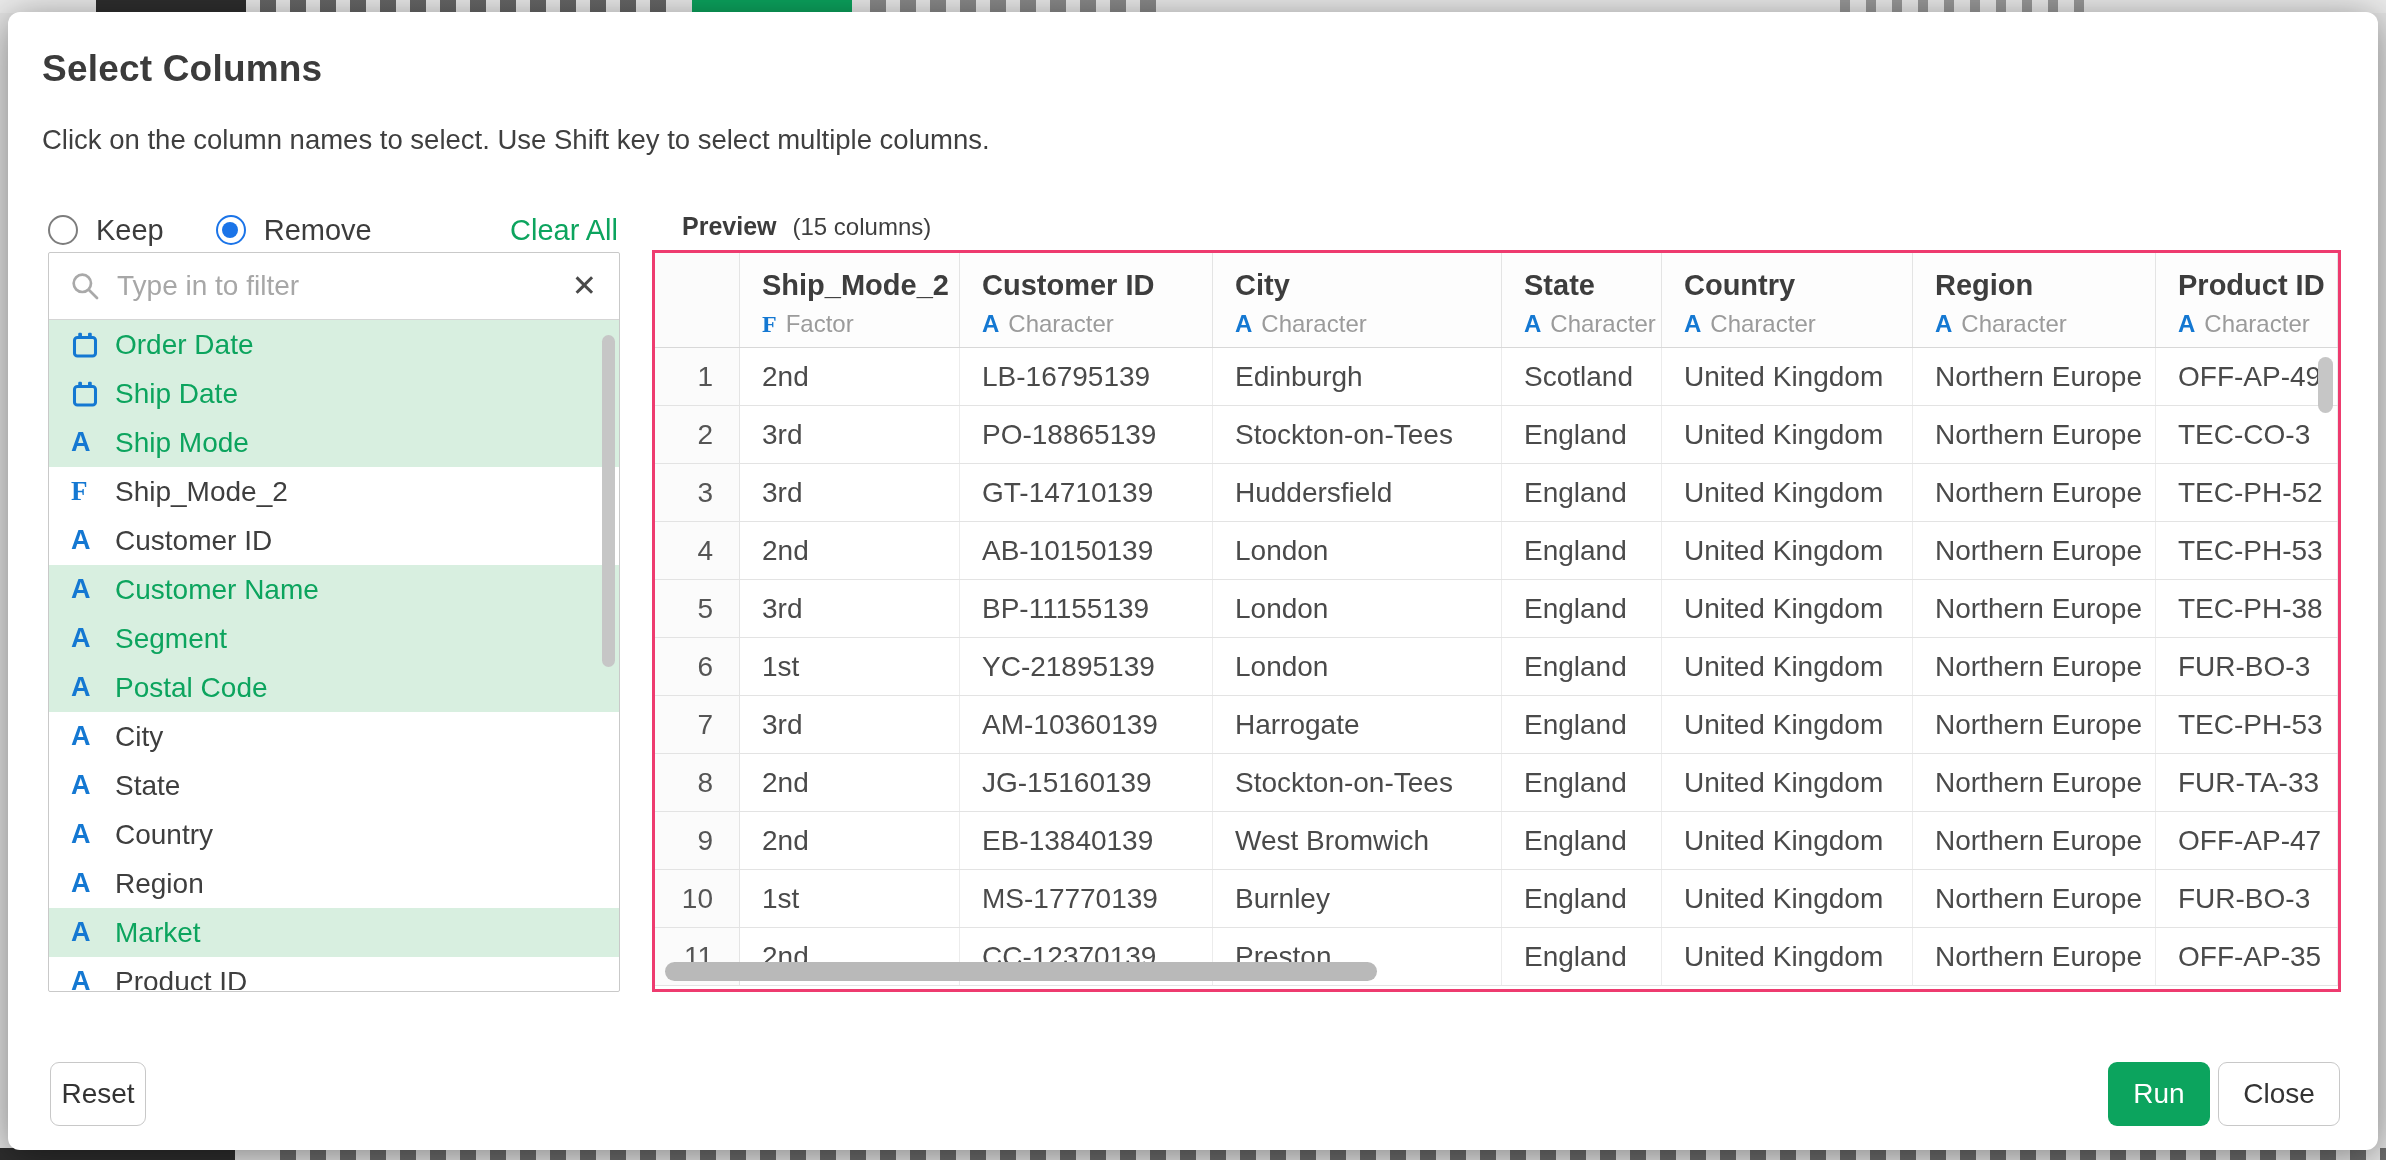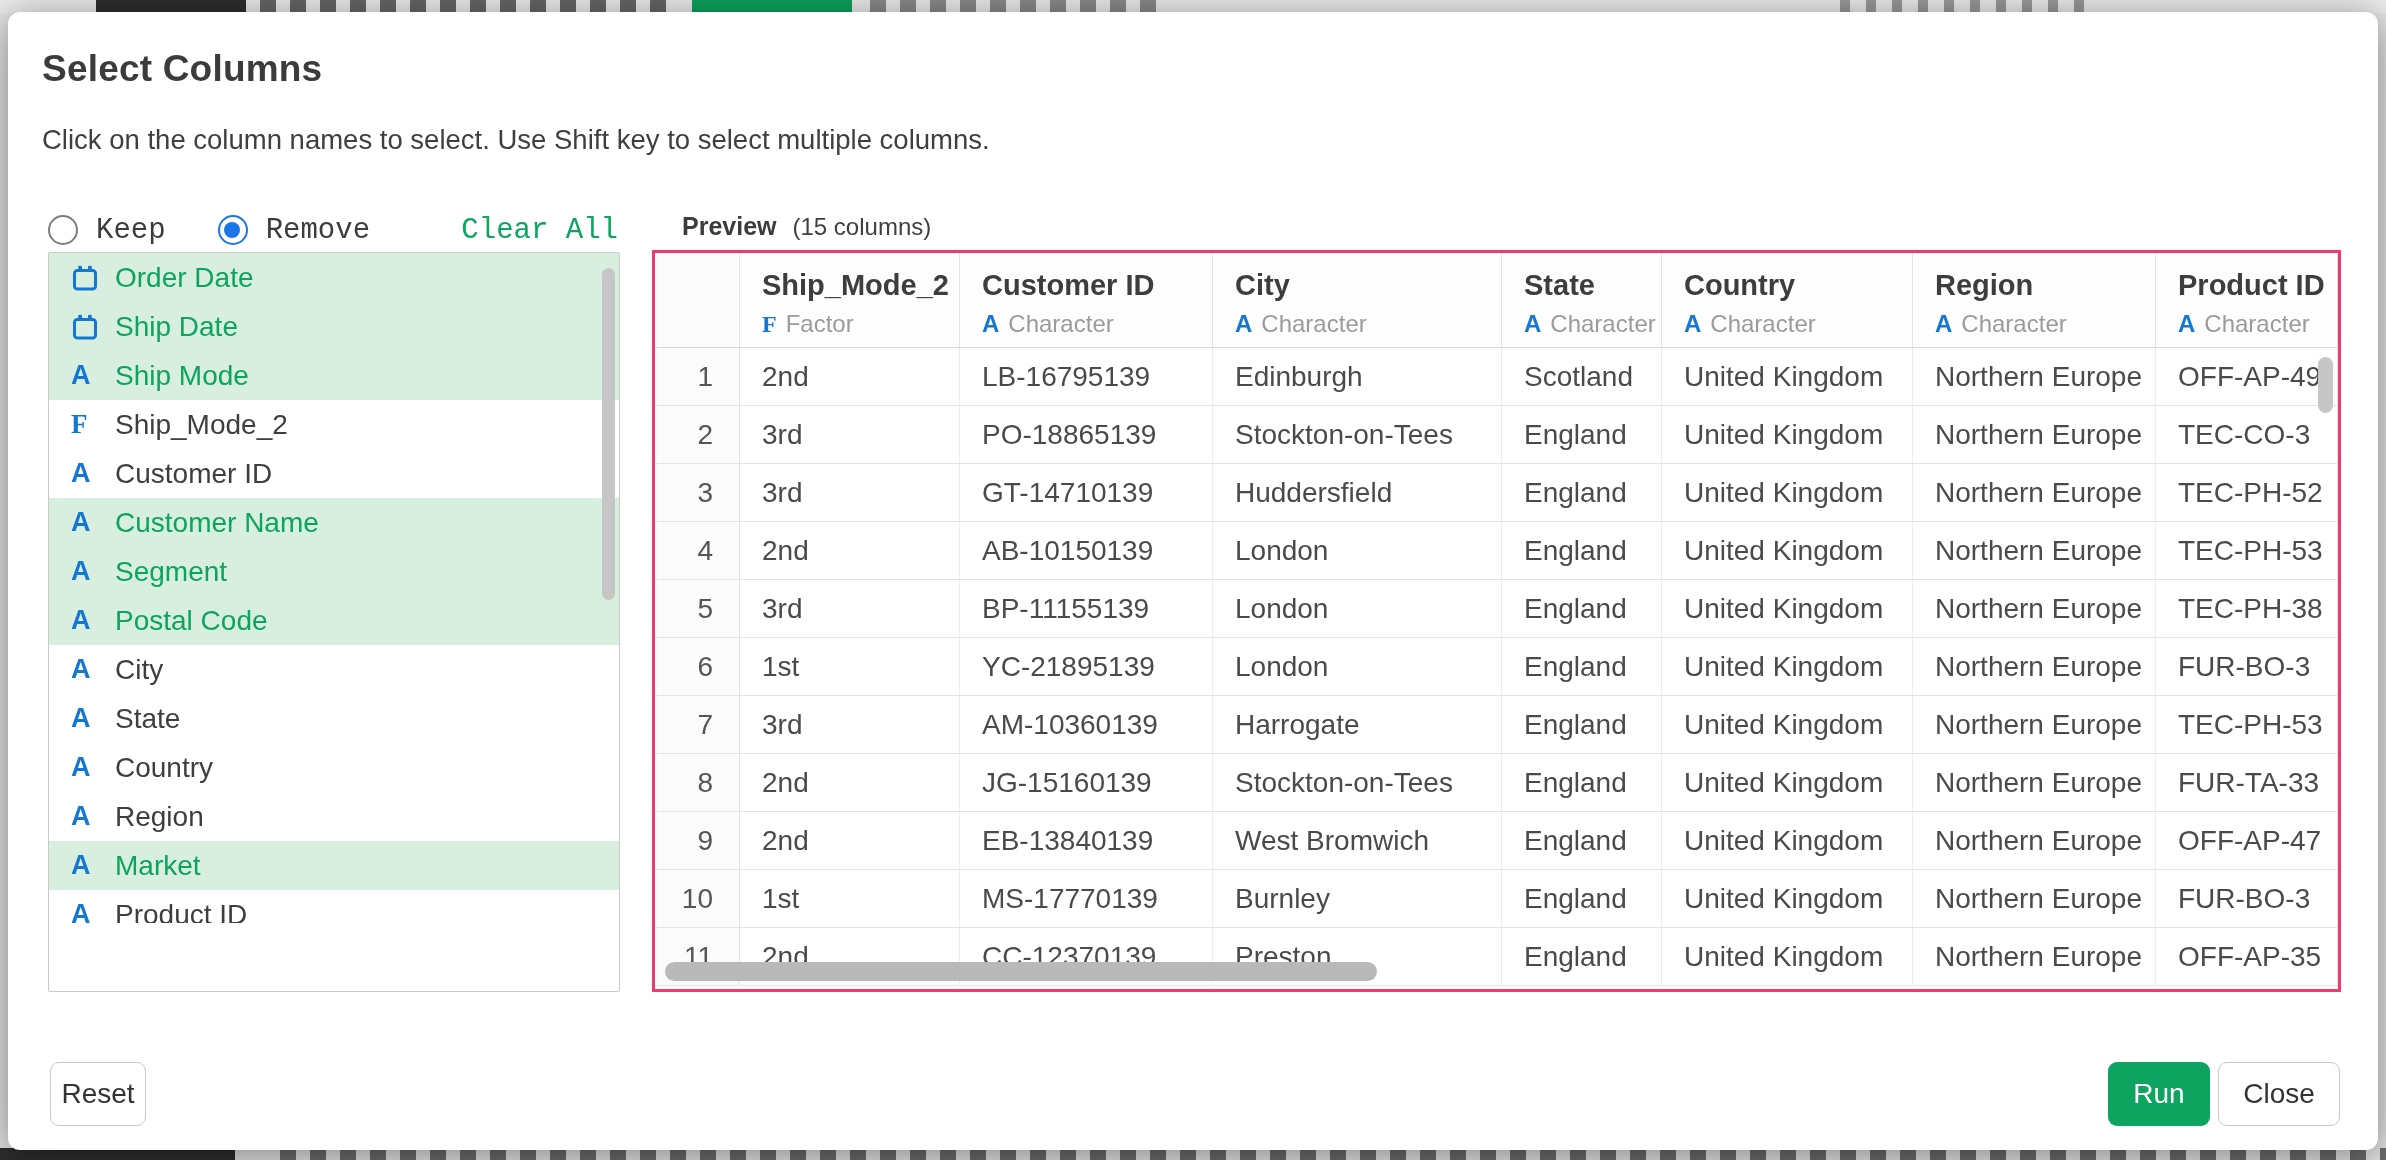--- a/index.html
+++ b/index.html
@@ -25,21 +25,21 @@
   .frag.solid-dark{background:#2E2E2E;}
   .frag.green{background:var(--accent-green);}
 
   
   .modal{position:absolute;left:8px;top:12px;width:2370px;height:1138px;background:#FFFFFF;
          border-radius:12px;box-shadow:0 6px 40px rgba(0,0,0,.45);}
   .modal-title{position:absolute;left:34px;top:36px;font-size:37px;font-weight:bold;color:#3B3B3B;letter-spacing:.2px;}
   .modal-instructions{position:absolute;left:34px;top:112px;font-size:27.5px;color:#3F3F3F;}
 
   
-  .mode-row{position:absolute;left:40px;top:196px;width:570px;height:44px;display:flex;align-items:center;font-family:Liberation Mono, monospace;}
+  .mode-row{position:absolute;left:40px;top:196px;width:570px;height:44px;display:flex;align-items:center;}
   .radio-group{display:flex;align-items:center;gap:52px;}
   .radio-option{display:flex;align-items:center;gap:18px;cursor:pointer;}
   .radio-circle{width:30px;height:30px;border-radius:50%;border:2.5px solid #7D7D7D;background:#fff;position:relative;flex:0 0 auto;}
   .radio-option.checked .radio-circle{border-color:var(--radio-blue);}
   .radio-option.checked .radio-circle::after{content:"";position:absolute;left:4.5px;top:4.5px;width:16px;height:16px;border-radius:50%;background:var(--radio-blue);}
   .radio-label{font-size:29px;color:#3C3C3C;}
   .clear-all{margin-left:auto;font-size:29px;color:var(--accent-green);cursor:pointer;}
 
   .preview-caption{position:absolute;left:646px;top:200px;display:flex;align-items:baseline;gap:16px;}
   .preview-label{font-size:25px;font-weight:bold;color:#3C3C3C;margin-left:28px;}
@@ -121,20 +121,28 @@
       </div>
       <span class="clear-all">Clear All</span>
     </div>
 
     <div class="preview-caption">
       <span class="preview-label">Preview</span>
       <span class="preview-count">(15 columns)</span>
     </div>
 
     <div class="picker">
+      <div class="search-row">
+        <svg class="search-icon" viewBox="0 0 24 24">
+          <circle cx="10" cy="10" r="6.5" fill="none" stroke="#A9A9A9" stroke-width="2"></circle>
+          <line x1="15" y1="15" x2="21" y2="21" stroke="#A9A9A9" stroke-width="2" stroke-linecap="round"></line>
+        </svg>
+        <input class="search-input" type="text" placeholder="Type in to filter" style="">
+        <span class="search-clear">✕</span>
+      </div>
       <div class="col-list">
         <div class="list-inner" id="column-list-inner">
             <div class="list-item selected">
               <span class="li-icon">
                 <svg viewBox="0 0 24 24" width="28" height="28">
                   <rect x="3" y="5.5" width="18" height="16" rx="2.5" fill="none" stroke="#1478D2" stroke-width="2.6"></rect>
                   <rect x="6.2" y="1.5" width="3.2" height="5" rx="1" fill="#1478D2"></rect>
                   <rect x="14.6" y="1.5" width="3.2" height="5" rx="1" fill="#1478D2"></rect>
                 </svg>
               </span>

